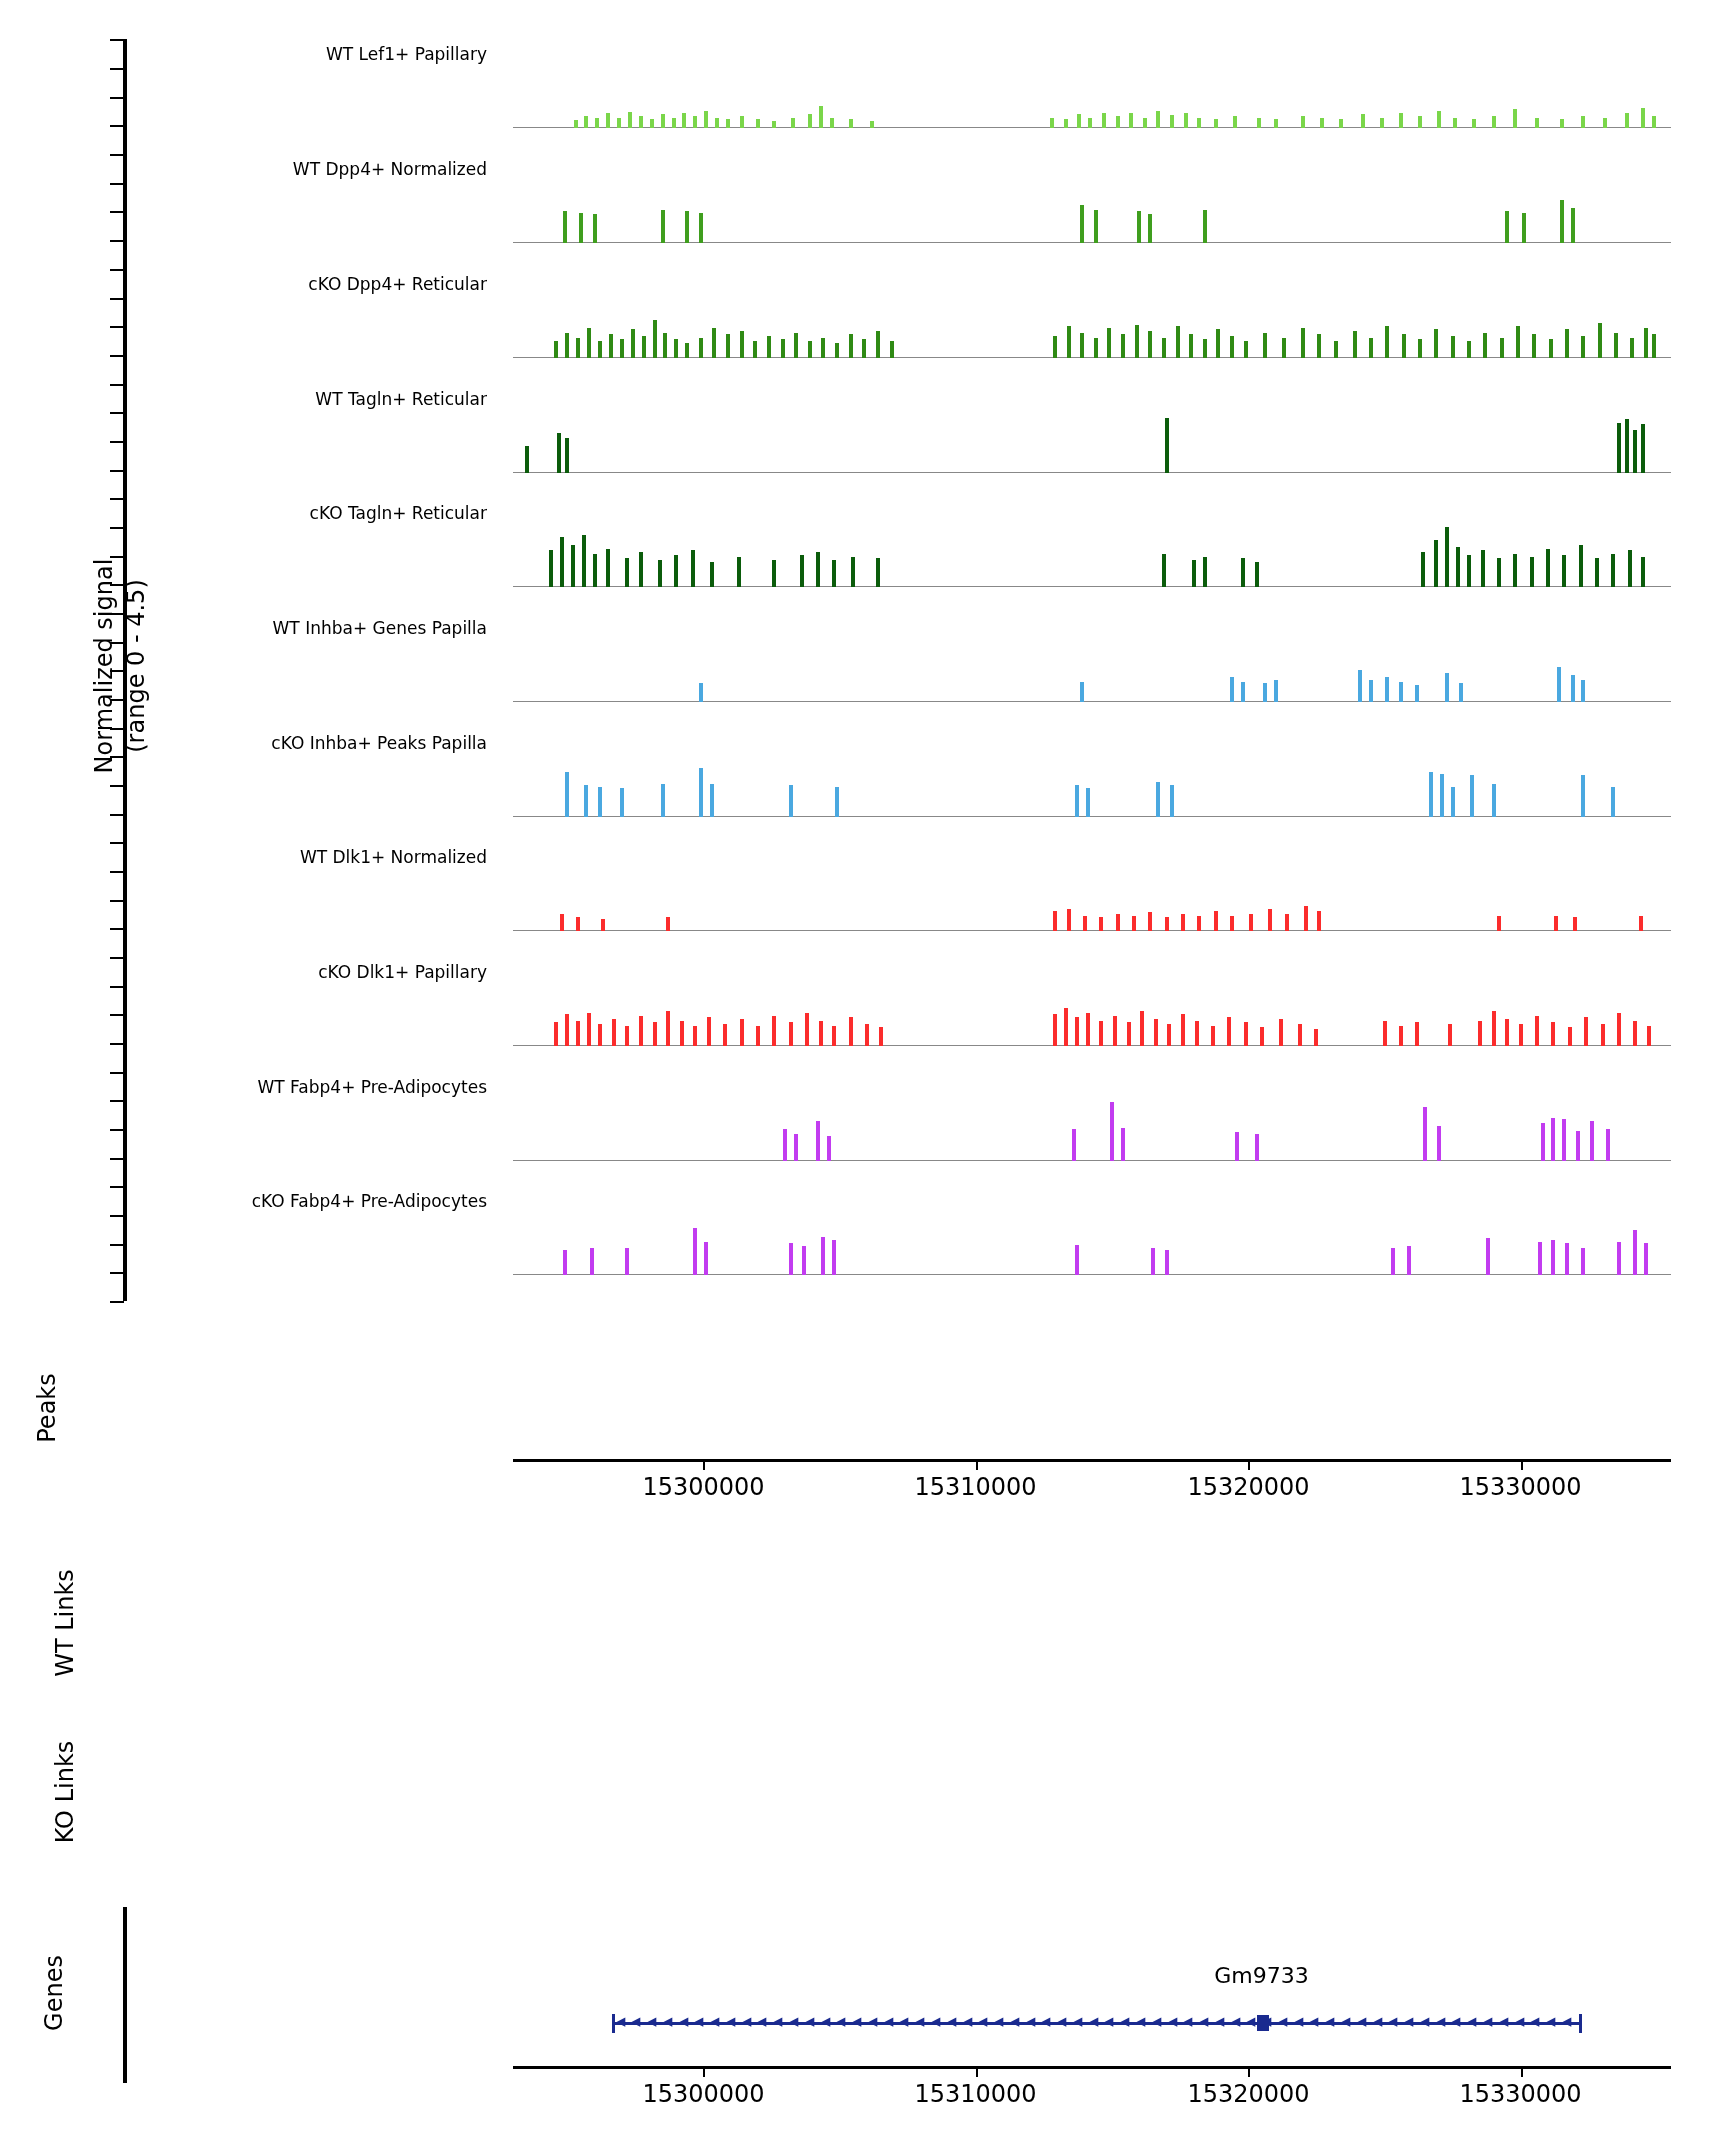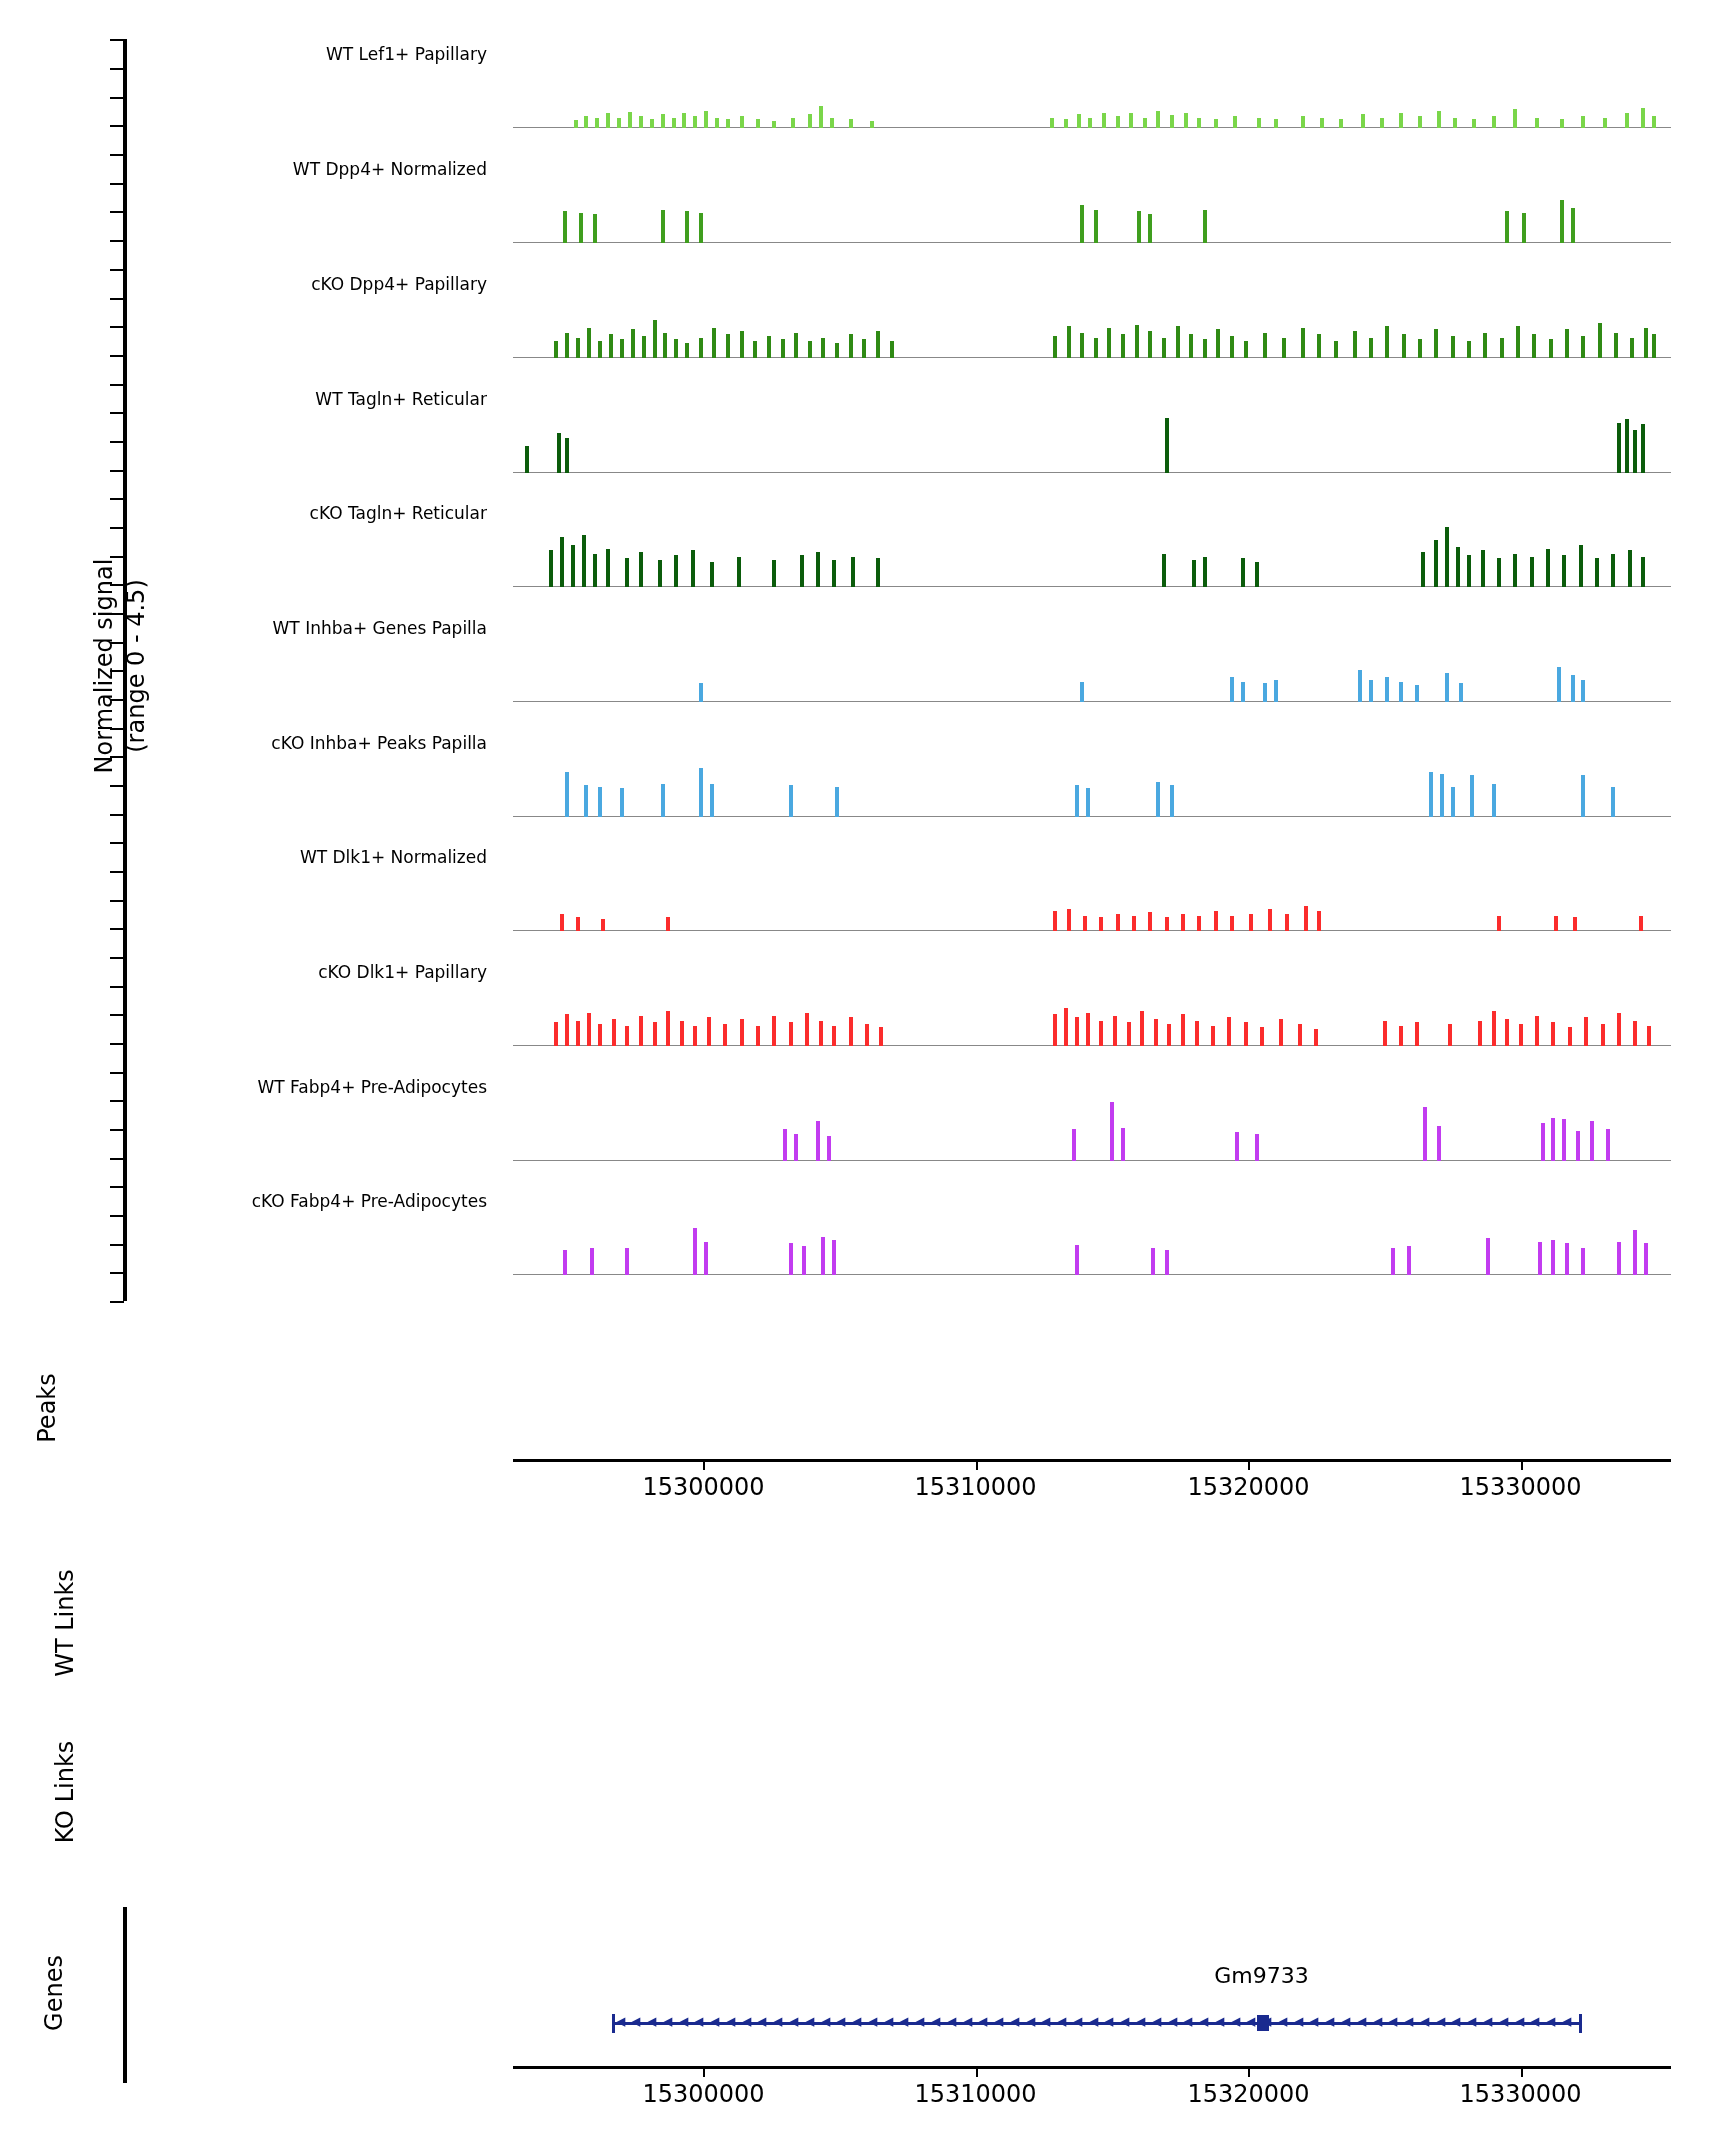--- a/index.html
+++ b/index.html
@@ -245,21 +245,21 @@
           <div class="bar" style="left: 624px; width: 4.3px; height: 32px; background: rgb(63, 158, 30);"></div>
           <div class="bar" style="left: 635px; width: 4.3px; height: 28.4px; background: rgb(63, 158, 30);"></div>
           <div class="bar" style="left: 690px; width: 4.3px; height: 33px; background: rgb(63, 158, 30);"></div>
           <div class="bar" style="left: 992px; width: 4.3px; height: 32px; background: rgb(63, 158, 30);"></div>
           <div class="bar" style="left: 1009px; width: 4.3px; height: 30px; background: rgb(63, 158, 30);"></div>
           <div class="bar" style="left: 1047px; width: 4.3px; height: 43px; background: rgb(63, 158, 30);"></div>
           <div class="bar" style="left: 1058px; width: 4.3px; height: 35px; background: rgb(63, 158, 30);"></div>
         </div>
       </div>
       <div class="track" style="top: 269px; height: 115px;">
-        <div class="track-label" style="top: 7.2px;">cKO Dpp4+ Papillary</div>
+        <div class="track-label" style="top: 7.2px;">cKO Dpp4+ Reticular</div>
         <div class="track-plot" style="top: 14.3px; height: 75px;">
           <div class="baseline"></div>
           <div class="bar" style="left: 41px; width: 4.3px; height: 16.7px; background: rgb(47, 138, 20);"></div>
           <div class="bar" style="left: 52px; width: 4.3px; height: 25px; background: rgb(47, 138, 20);"></div>
           <div class="bar" style="left: 63px; width: 4.3px; height: 20px; background: rgb(47, 138, 20);"></div>
           <div class="bar" style="left: 74px; width: 4.3px; height: 30px; background: rgb(47, 138, 20);"></div>
           <div class="bar" style="left: 85px; width: 4.3px; height: 16.7px; background: rgb(47, 138, 20);"></div>
           <div class="bar" style="left: 96px; width: 4.3px; height: 23.4px; background: rgb(47, 138, 20);"></div>
           <div class="bar" style="left: 107px; width: 4.3px; height: 18.4px; background: rgb(47, 138, 20);"></div>
           <div class="bar" style="left: 118px; width: 4.3px; height: 28.4px; background: rgb(47, 138, 20);"></div>

